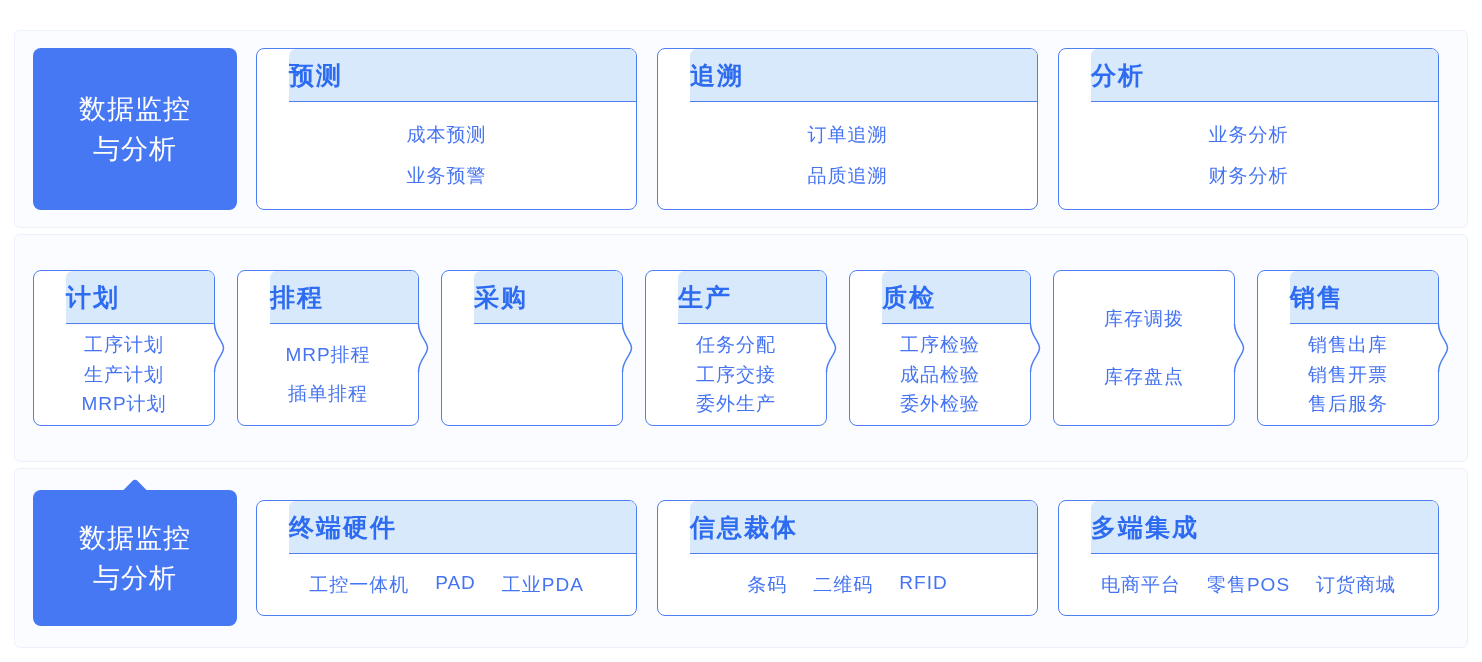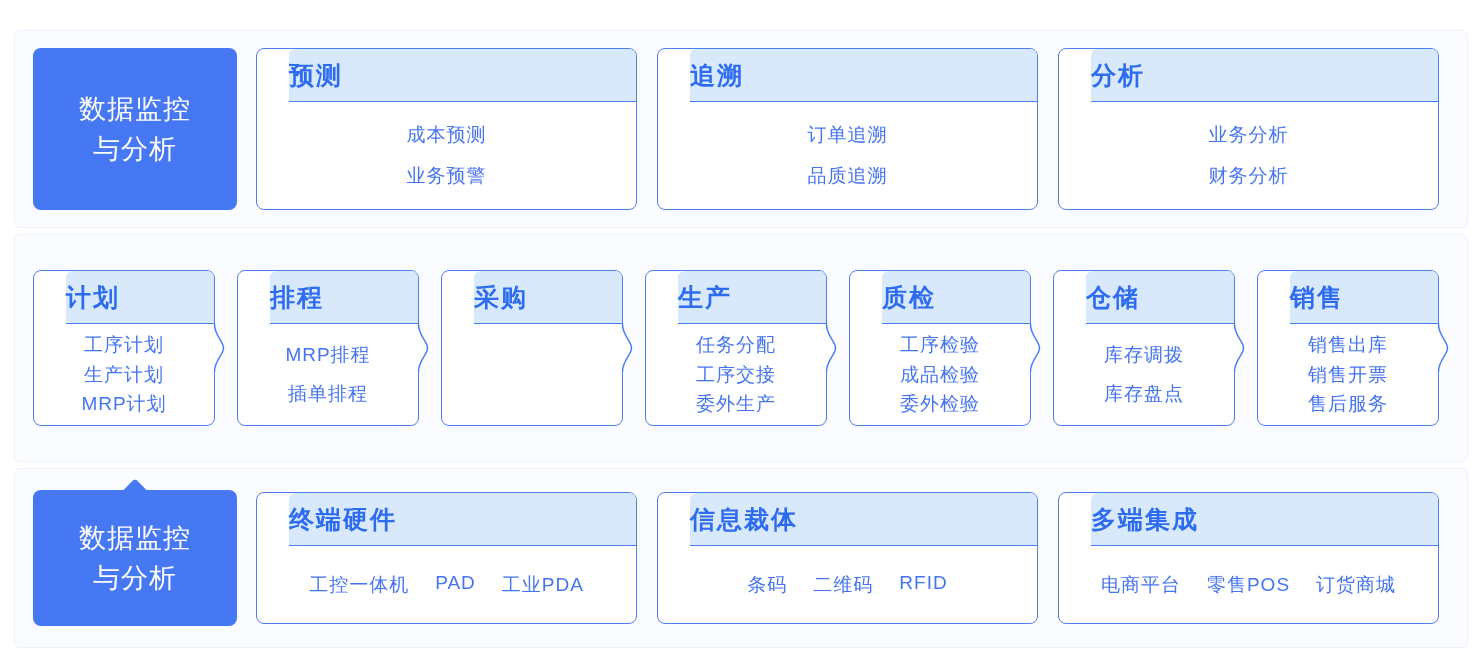--- a/index.html
+++ b/index.html
@@ -56,21 +56,21 @@
     flex:1;
     box-sizing:border-box;
     background:#ffffff;
     border:1.5px solid #4d7ef2;
     border-radius:8px;
     display:flex; flex-direction:column;
     position:relative;
   }
   .panel-1 .card { height:162px; }
   .panel-2 .card { height:156px; }
-  .panel-3 .card { height:132px; }
+  .panel-3 .card { height:116px; }
 
   .card-header {
     height:52px; flex:0 0 52px;
     background:#d9e9fc;
     border-bottom:1.5px solid #4d7ef2;
     border-radius:6.5px 6.5px 0 0;
     display:flex; align-items:center; margin-left:32px;
   }
   .card-title {
     color:#2d6cf0; font-weight:bold; font-size:25px; letter-spacing:2px;
@@ -220,23 +220,20 @@
         <span class="chev">
             <svg width="16" height="48" viewBox="0 0 16 48">
               <rect x="0" y="0" width="5" height="48" fill="#ffffff"></rect>
               <path d="M4,0 C4,12 13,17 13,24 C13,31 4,36 4,48" fill="#ffffff"></path>
               <path d="M4,0 C4,12 13,17 13,24 C13,31 4,36 4,48" fill="none" stroke="#4d7ef2" stroke-width="1.5"></path>
             </svg>
           </span>
       </div>
 
       <div class="card">
-        <div class="card-header">
-          <span class="card-title">仓储</span>
-        </div>
         <div class="card-body">
           <span class="card-item">库存调拨</span>
           <span class="card-item">库存盘点</span>
         </div>
         <span class="chev">
             <svg width="16" height="48" viewBox="0 0 16 48">
               <rect x="0" y="0" width="5" height="48" fill="#ffffff"></rect>
               <path d="M4,0 C4,12 13,17 13,24 C13,31 4,36 4,48" fill="#ffffff"></path>
               <path d="M4,0 C4,12 13,17 13,24 C13,31 4,36 4,48" fill="none" stroke="#4d7ef2" stroke-width="1.5"></path>
             </svg>

